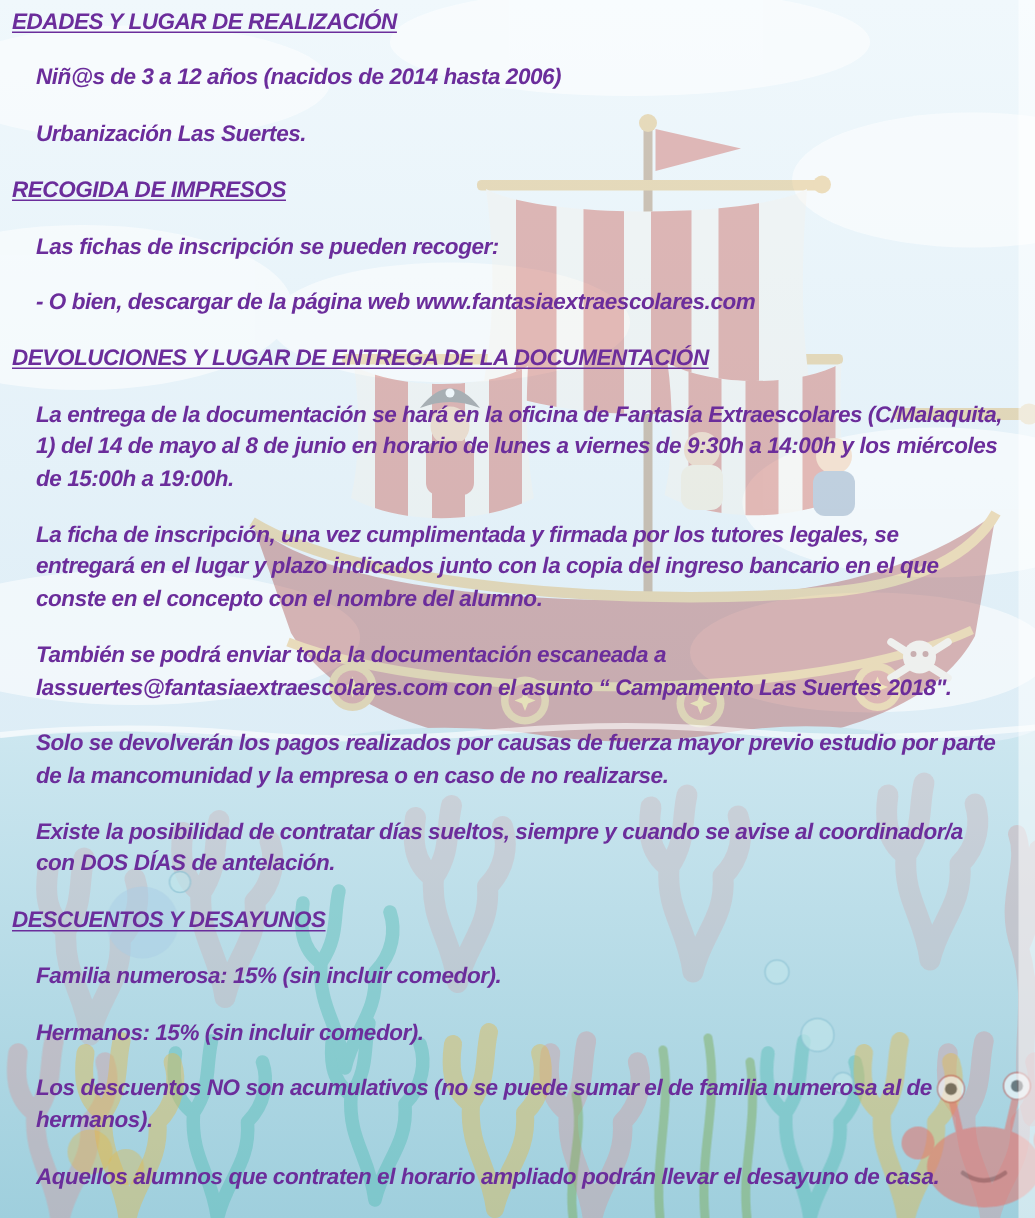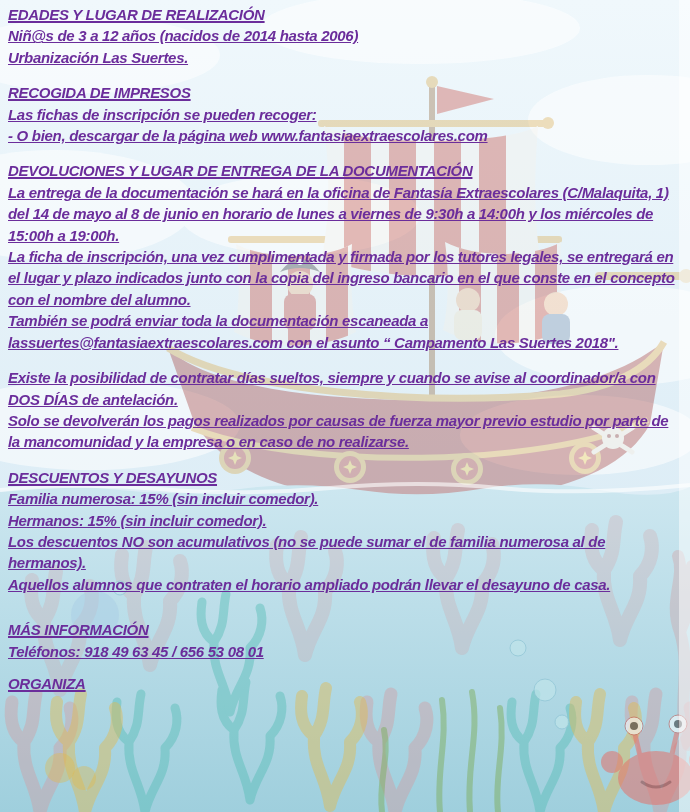--- a/index.html
+++ b/index.html
@@ -7,31 +7,31 @@
     width:690px;height:812px;position:relative;overflow:hidden;
     background:#e7f3fa;
     font-family:"Liberation Sans",sans-serif;
   }
   .bg{position:absolute;inset:0;z-index:0;}
   .content{
     position:absolute;inset:0;z-index:1;
     padding:4px 6px 0 8px;
     color:var(--text-color,#6b2d9b);
     font-weight:bold;font-style:italic;
-    font-size:15px;line-height:21.4px;letter-spacing:-0.3px;text-decoration:underline;
+    font-size:15px;line-height:21.4px;letter-spacing:-0.3px;
   }
   .section{margin-top:14px;}
   .section.first{margin-top:0;}
   .section.gap-lg{margin-top:24px;}
   .section.gap-sm{margin-top:11px;}
   h2{
     font-size:15px;margin:0;font-weight:bold;font-style:italic;
     text-decoration:underline;text-underline-offset:2px;
   }
-  p{margin:0;}
+  p{margin:16px;}
 </style>
 </head>
 <body>
 
 <svg class="bg" viewBox="0 0 690 812" xmlns="http://www.w3.org/2000/svg" aria-hidden="true">
   <defs>
     <linearGradient id="skyGrad" x1="0" y1="0" x2="0" y2="1">
       <stop offset="0" style="stop-color:var(--sky-top,#f0f8fc)"></stop>
       <stop offset="1" style="stop-color:var(--sky-bottom,#ddedf6)"></stop>
     </linearGradient>
@@ -234,22 +234,22 @@
   </section>
 
   <section class="section">
     <h2>DEVOLUCIONES Y LUGAR DE ENTREGA DE LA DOCUMENTACIÓN</h2>
     <p>La entrega de la documentación se hará en la oficina de Fantasía Extraescolares (C/Malaquita, 1) del 14 de mayo al 8 de junio en horario de lunes a viernes de 9:30h a 14:00h y los miércoles de 15:00h a 19:00h.</p>
     <p>La ficha de inscripción, una vez cumplimentada y firmada por los tutores legales, se entregará en el lugar y plazo indicados junto con la copia del ingreso bancario en el que conste en el concepto con el nombre del alumno.</p>
     <p>También se podrá enviar toda la documentación escaneada a lassuertes@fantasiaextraescolares.com con el asunto “ Campamento Las Suertes 2018".</p>
   </section>
 
   <section class="section">
+    <p>Solo se devolverán los pagos realizados por causas de fuerza mayor previo estudio por parte de la mancomunidad y la empresa o en caso de no realizarse.</p>
     <p>Existe la posibilidad de contratar días sueltos, siempre y cuando se avise al coordinador/a con DOS DÍAS de antelación.</p>
-    <p>Solo se devolverán los pagos realizados por causas de fuerza mayor previo estudio por parte de la mancomunidad y la empresa o en caso de no realizarse.</p>
   </section>
 
   <section class="section">
     <h2>DESCUENTOS Y DESAYUNOS</h2>
     <p>Familia numerosa: 15% (sin incluir comedor).</p>
     <p>Hermanos: 15% (sin incluir comedor).</p>
     <p>Los descuentos NO son acumulativos (no se puede sumar el de familia numerosa al de hermanos).</p>
     <p>Aquellos alumnos que contraten el horario ampliado podrán llevar el desayuno de casa.</p>
   </section>
 

